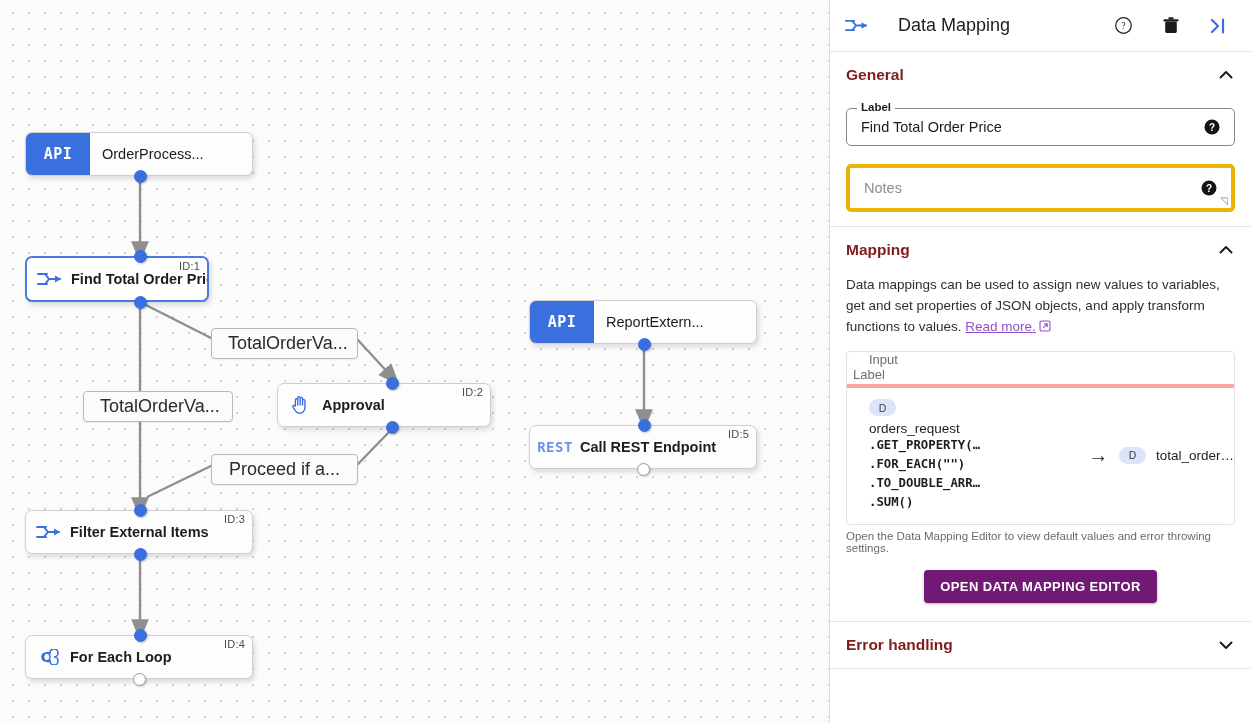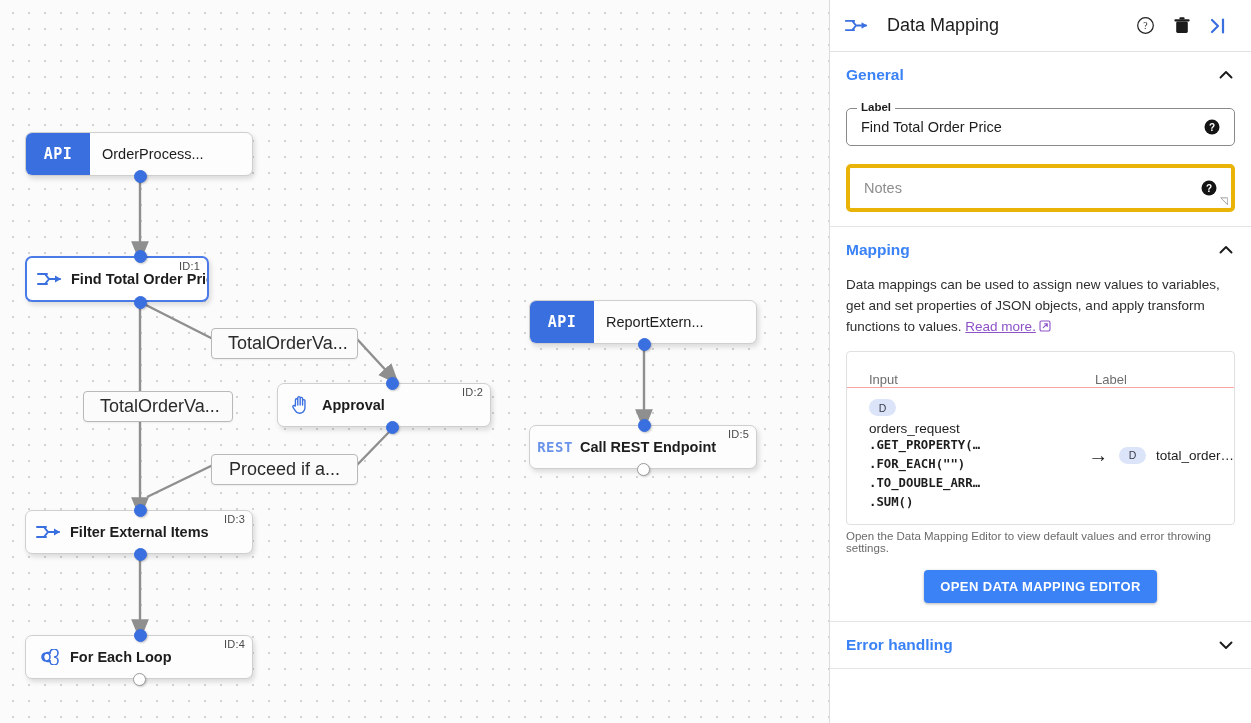--- a/index.html
+++ b/index.html
@@ -71,32 +71,32 @@
     background: #fbfbfb; border: 1px solid #b9b9b9; border-radius: 4px;
     font-size: 18px; color: #2b2b2b;
     padding: 4px 16px; text-align: center; white-space: nowrap;
     box-shadow: 0 1px 2px rgba(0,0,0,.06);
   }
 
   
   .panel { width: 421px; height: 723px; background: #fff; display: flex; flex-direction: column; }
   .panel-header {
     height: 52px; flex: none; display: flex; align-items: center;
-    padding: 0 16px 0 14px; border-bottom: 1px solid #e2e2e2; gap: 5px;
+    padding: 0 16px 0 14px; border-bottom: 1px solid #e2e2e2; gap: 16px;
   }
   .panel-header .ph-icon { width: 30px; display: flex; align-items: center; }
   .panel-title { font-size: 18px; color: #1d1d1d; margin-left: 8px; flex: 1; }
   .hdr-btn { width: 32px; height: 32px; display: flex; align-items: center; justify-content: center; cursor: pointer; }
 
   .section { padding: 0 16px; }
   .sec-head {
     display: flex; align-items: center; justify-content: space-between;
     height: 46px; cursor: pointer;
   }
-  .sec-title { font-size: 15.5px; font-weight: bold; color: #3b82f6; }
+  .sec-title { font-size: 15.5px; font-weight: bold; color: #7f1d1d; }
   .chev { width: 18px; height: 18px; }
 
   .field-label-outline {
     position: relative; margin-top: 10px;
     border: 1px solid #8a8a8a; border-radius: 5px;
     height: 38px; display: flex; align-items: center; padding: 0 14px;
   }
   .field-legend {
     position: absolute; top: -8px; left: 10px; background: #fff;
     padding: 0 4px; font-size: 11.5px; font-weight: bold; color: #1d1d1d;
@@ -112,41 +112,41 @@
   }
   .resize-grip { position: absolute; right: 3px; bottom: 2px; font-size: 10px; color: #8a8a8a; line-height: 1; transform: scaleX(-1); }
 
   .divider { height: 1px; background: #e4e4e4; }
 
   .desc { font-size: 13.5px; color: #2e2e2e; line-height: 1.55; padding: 2px 0 12px; }
   .desc a { color: #8e52c8; text-decoration: underline; }
   .ext-ico { display: inline-block; vertical-align: -1px; margin-left: 3px; }
 
   .map-table { border: 1px solid #e0e0e0; border-radius: 4px; overflow: hidden; }
-  .map-thead { display: flex; height: 36px; align-items: flex-end; border-bottom: 1px solid #fca5a5; }
+  .map-thead { display: flex; height: 36px; align-items: flex-start; border-bottom: 4px solid #fca5a5; flex-direction: column; }
   .map-th { font-size: 13px; color: #6d6d6d; }
   .map-th.in { padding-left: 22px; width: 242px; }
   .map-th.out { padding-left: 6px; }
   .map-row { display: flex; align-items: center; padding: 10px 0 12px; }
   .map-in { width: 242px; padding-left: 22px; }
   .chip {
     display: inline-flex; align-items: center; justify-content: center;
     width: 27px; height: 17px; border-radius: 9px;
     background: #dbe4f8; color: #3a3a4a; font-size: 10.5px;
   }
   .var-name { font-size: 13.5px; color: #1d1d1d; margin-top: 5px; }
   .expr { font-family: "DejaVu Sans Mono", monospace; font-size: 12.3px; color: #1d1d1d; font-weight: bold; line-height: 1.55; }
   .arrow-col { width: 44px; text-align: center; font-size: 20px; color: #1b1b1b; }
   .map-out { display: flex; align-items: center; gap: 10px; }
   .out-name { font-size: 13.5px; color: #1d1d1d; }
 
   .hint { font-size: 11.5px; color: #6b6b6b; padding: 5px 0 12px; }
   .btn-primary {
     display: block; margin: 4px auto 18px; padding: 9px 16px;
-    background: #3b82f6; color: #fff; border: none; border-radius: 4px;
+    background: #701a75; color: #fff; border: none; border-radius: 4px;
     font-size: 13px; font-weight: bold; letter-spacing: .4px; cursor: pointer;
     box-shadow: 0 1px 3px rgba(0,0,0,.3); font-family: "Liberation Sans", sans-serif;
   }
 </style>
 </head>
 <body>
 
 <div id="app">
 
   <div class="canvas">

